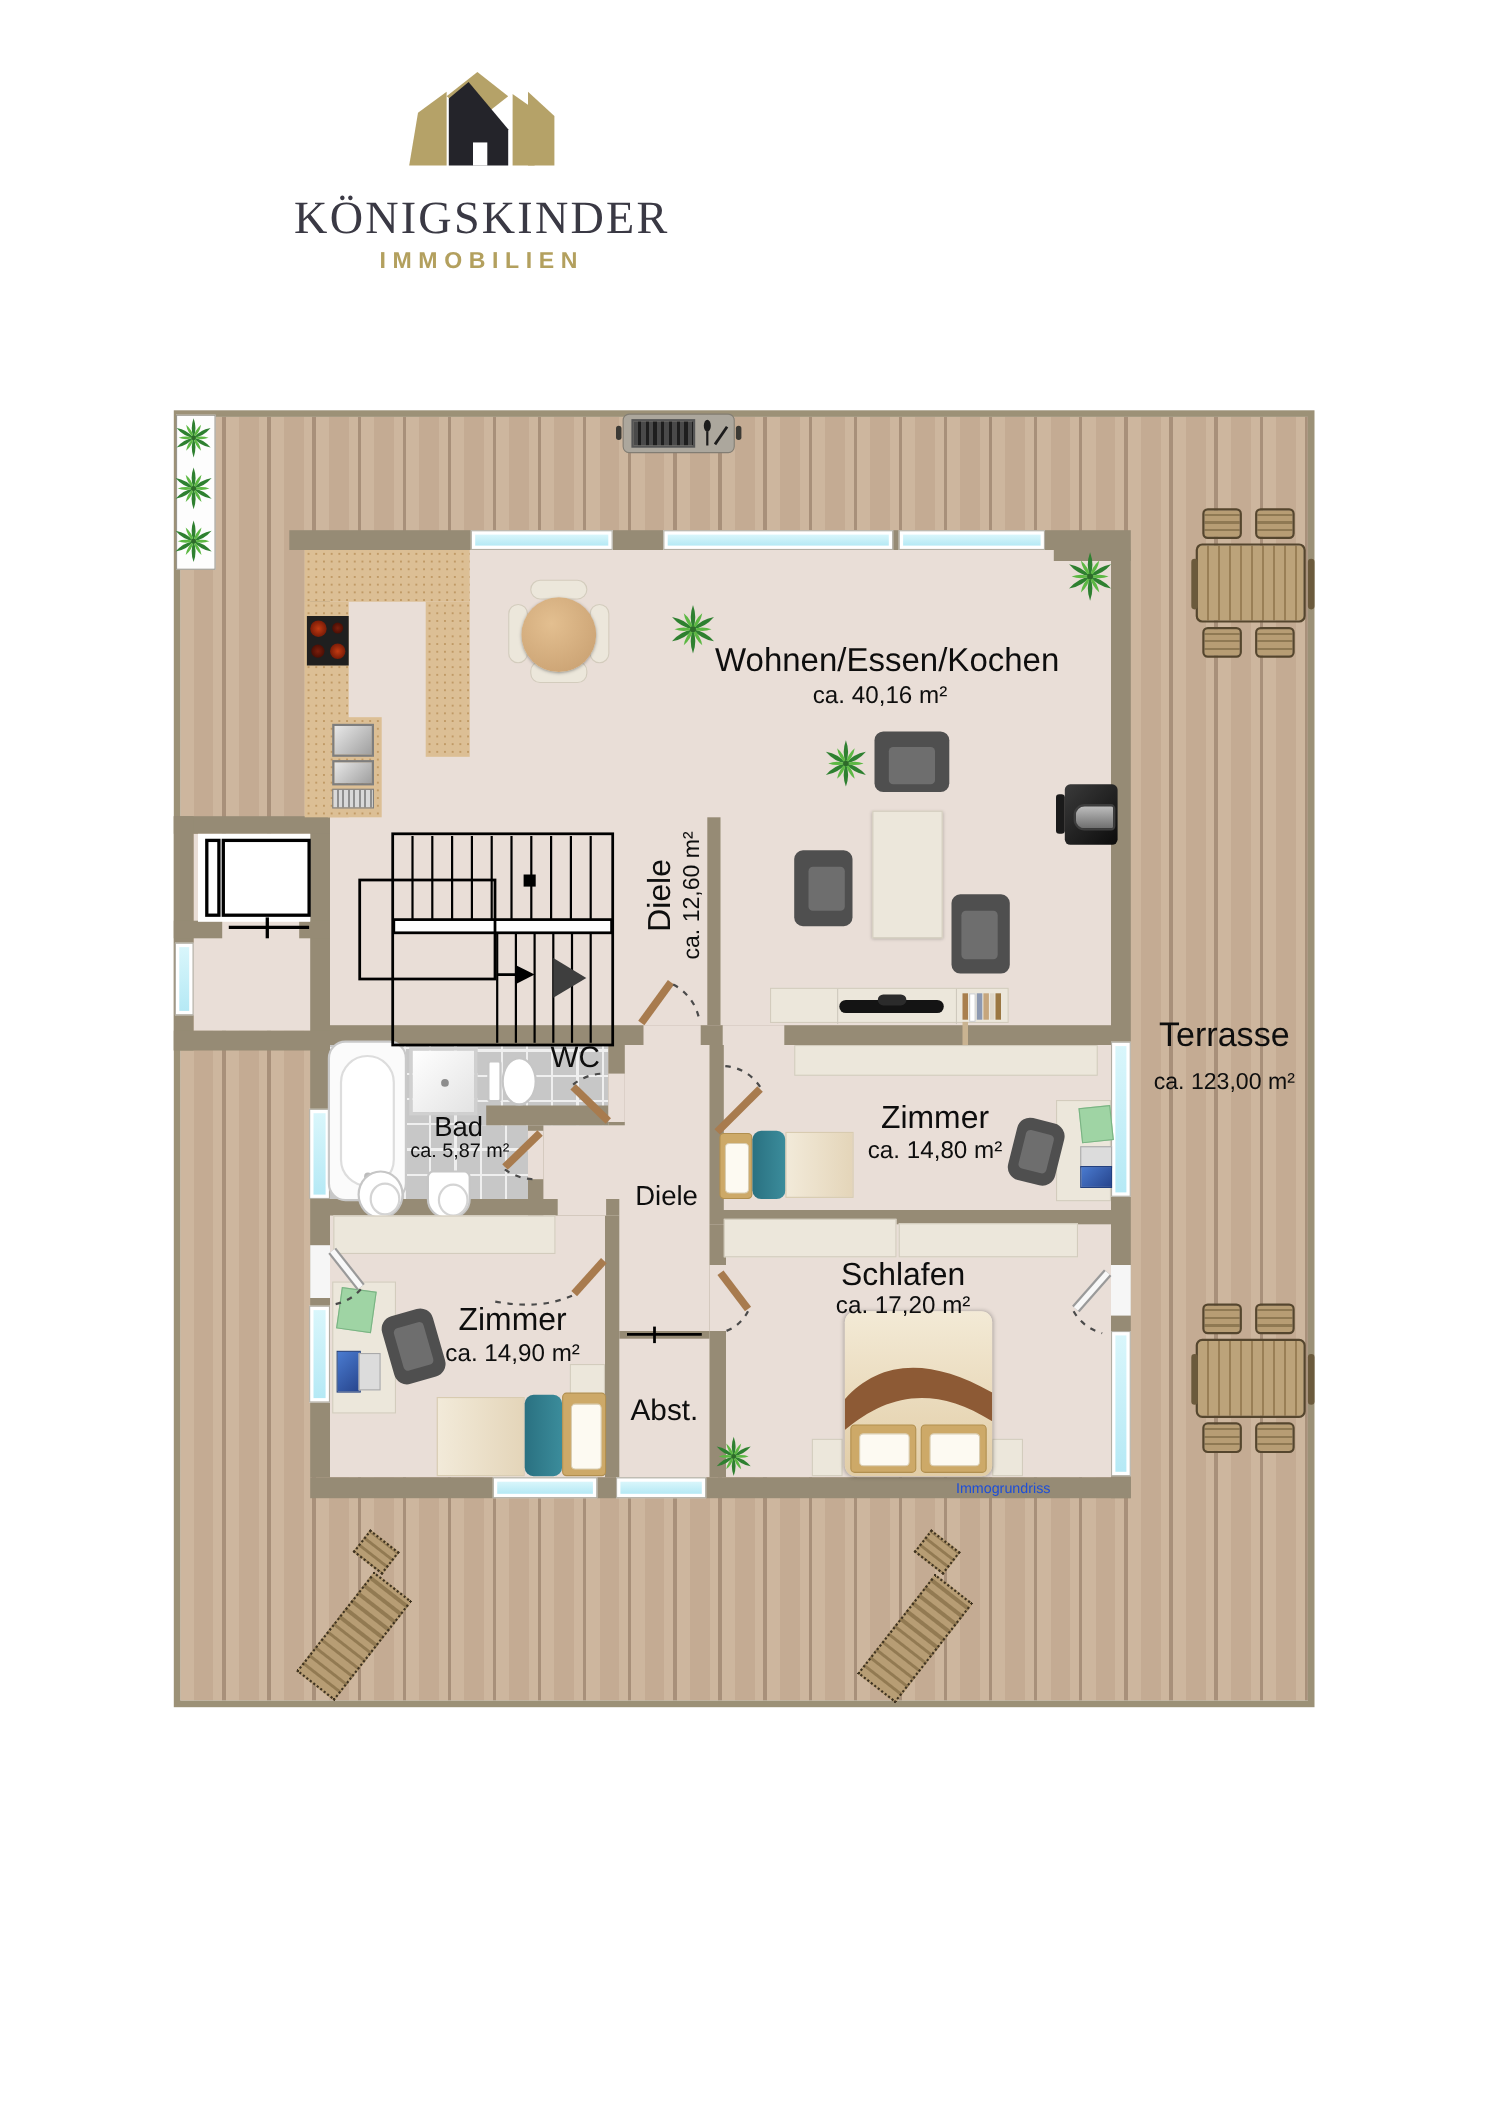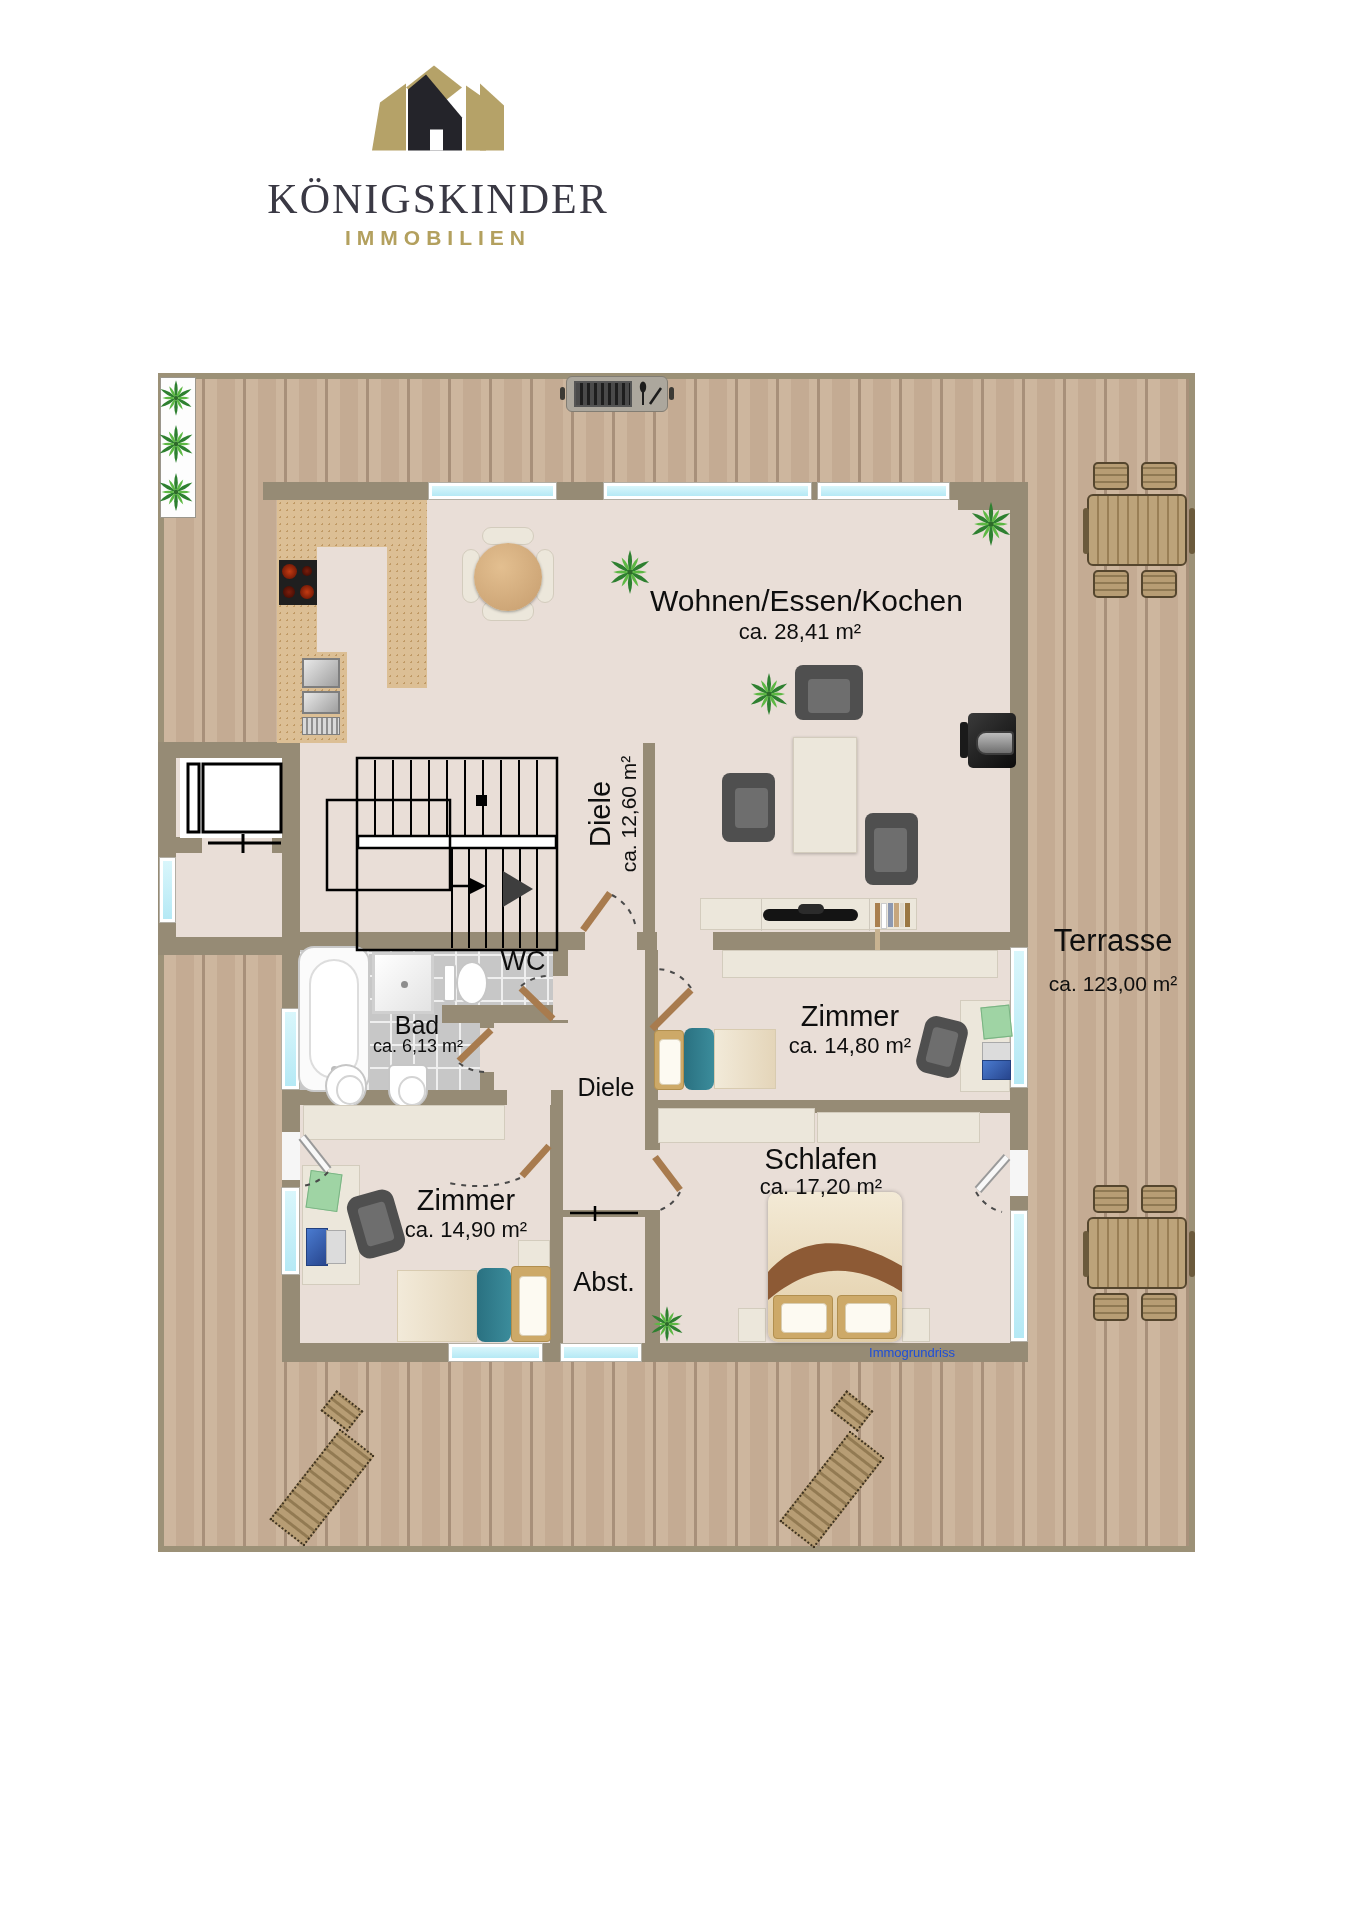--- a/index.html
+++ b/index.html
@@ -410,34 +410,34 @@
     <use href="#plantsym" transform="translate(176,444) scale(0.9)"></use>
     <use href="#plantsym" transform="translate(176,492) scale(0.9)"></use>
     <use href="#plantsym" transform="translate(630,572) scale(1.05)"></use>
     <use href="#plantsym" transform="translate(991,524) scale(1.05)"></use>
     <use href="#plantsym" transform="translate(769,694) scale(1.0)"></use>
     <use href="#plantsym" transform="translate(667,1324) scale(0.85)"></use>
   </svg>
 
   <div class="abs lab" style="left:650px;top:585px;width:300px;">
     <span class="nm" style="font-size:30px;">Wohnen/Essen/Kochen</span>
-    <span class="ar" style="font-size:22px;margin-top:3px;">ca. 28,41 m²</span>
+    <span class="ar" style="font-size:22px;margin-top:3px;">ca. 40,16 m²</span>
   </div>
   <div class="abs lab" style="left:537px;top:786px;width:152px;transform:rotate(-90deg);">
     <span class="nm" style="font-size:29px;">Diele</span>
     <span class="ar" style="font-size:21px;margin-top:2px;">ca. 12,60 m²</span>
   </div>
   <div class="abs lab" style="left:492px;top:947px;width:62px;font-size:27px;">
     <span class="nm">WC</span>
   </div>
   <div class="abs lab" style="left:385px;top:1012px;width:64px;font-size:25px;">
     <span class="nm">Bad</span>
   </div>
   <div class="abs lab" style="left:360px;top:1037px;width:116px;font-size:18px;">
-    <span class="ar">ca. 6,13 m²</span>
+    <span class="ar">ca. 5,87 m²</span>
   </div>
   <div class="abs lab" style="left:574px;top:1074px;width:64px;font-size:25px;">
     <span class="nm">Diele</span>
   </div>
   <div class="abs lab" style="left:780px;top:1001px;width:140px;">
     <span class="nm" style="font-size:29px;">Zimmer</span>
     <span class="ar" style="font-size:22px;margin-top:2px;">ca. 14,80 m²</span>
   </div>
   <div class="abs lab" style="left:751px;top:1144px;width:140px;">
     <span class="nm" style="font-size:29px;">Schlafen</span>

